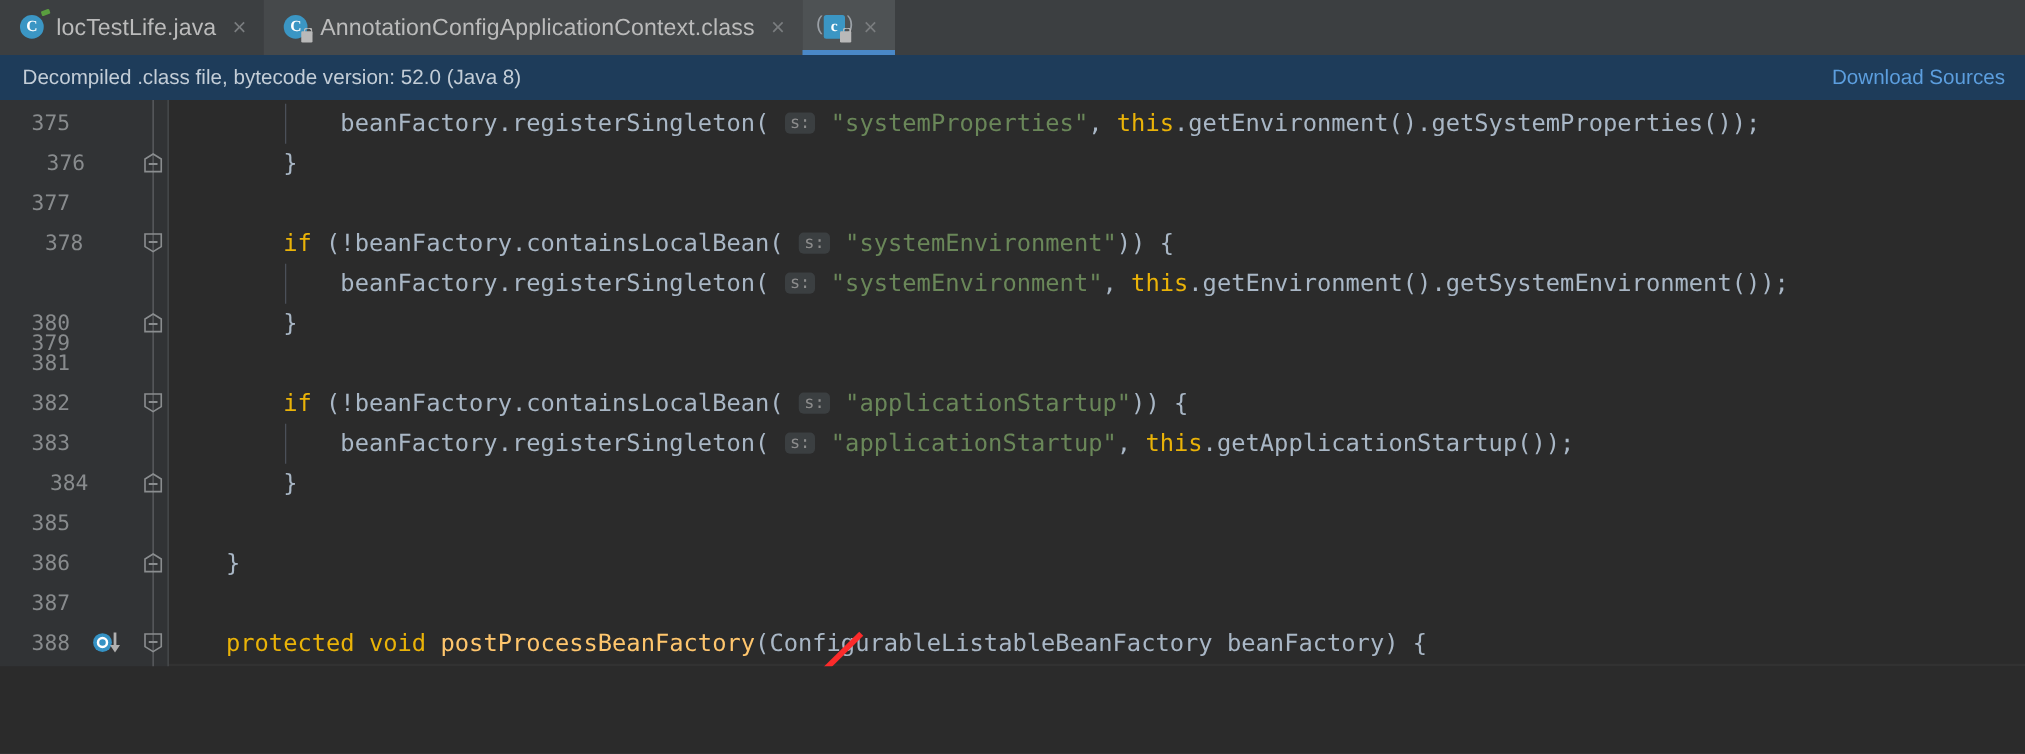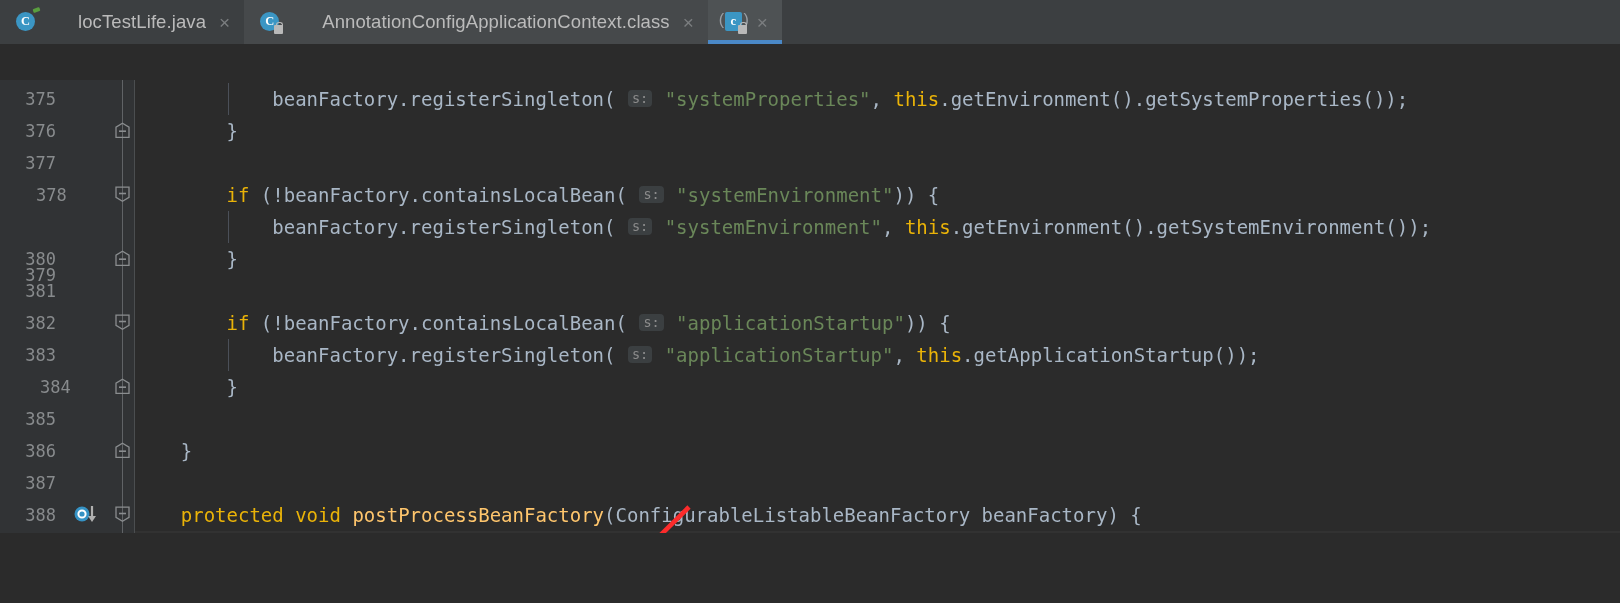--- a/index.html
+++ b/index.html
@@ -48,21 +48,21 @@
     background: #4e5254;
   }
   .tab.active::after {
     content: "";
     position: absolute;
     left: 0; right: 0; bottom: 0;
     height: 4px;
     background: #4a88c7;
   }
 
-  .tab-label { letter-spacing: 0.1px; margin-left: 33px; }
+  .tab-label { letter-spacing: 0.1px; }
 
   .tab-close {
     font-size: 19px;
     color: #7a7d7f;
     line-height: 1;
     margin-left: 4px;
     cursor: pointer;
   }
 
   
@@ -309,32 +309,36 @@
         <span class="tab-paren">(</span>
         <span class="disc-rect">c</span>
         <span class="tab-paren r">)</span>
         <span class="badge-lock"></span>
       </span>
       <span class="tab-close">×</span>
     </div>
 
   </div>
 
+  <div class="notifbar">
+    <span>Decompiled .class file, bytecode version: 52.0 (Java 8)</span>
+    <span class="notif-link">Download Sources</span>
+  </div>
 
   <div class="editor">
 
     <div class="curline-hl" id="curline-hl" style="top: 451px;"></div>
 
     <div class="gutter"></div>
     <div class="gutter-sep"></div>
     <div class="fold-rail"></div>
 
     <div id="linenos">
         <div class="lineno" style="top: 3px;">375</div>
-        <div class="lineno" style="top: 35px;">376</div>
+        <div class="lineno" style="top: 35px; margin-left: 12px;">376</div>
         <div class="lineno" style="top: 67px;">377</div>
         <div class="lineno" style="top: 99px; padding-left: 36px;">378</div>
         <div class="lineno" style="top: 131px; margin-top: 48px;">379</div>
         <div class="lineno" style="top: 163px;">380</div>
         <div class="lineno" style="top: 195px;">381</div>
         <div class="lineno" style="top: 227px;">382</div>
         <div class="lineno" style="top: 259px;">383</div>
         <div class="lineno" style="top: 291px; padding-left: 40px;">384</div>
         <div class="lineno" style="top: 323px;">385</div>
         <div class="lineno" style="top: 355px;">386</div>

